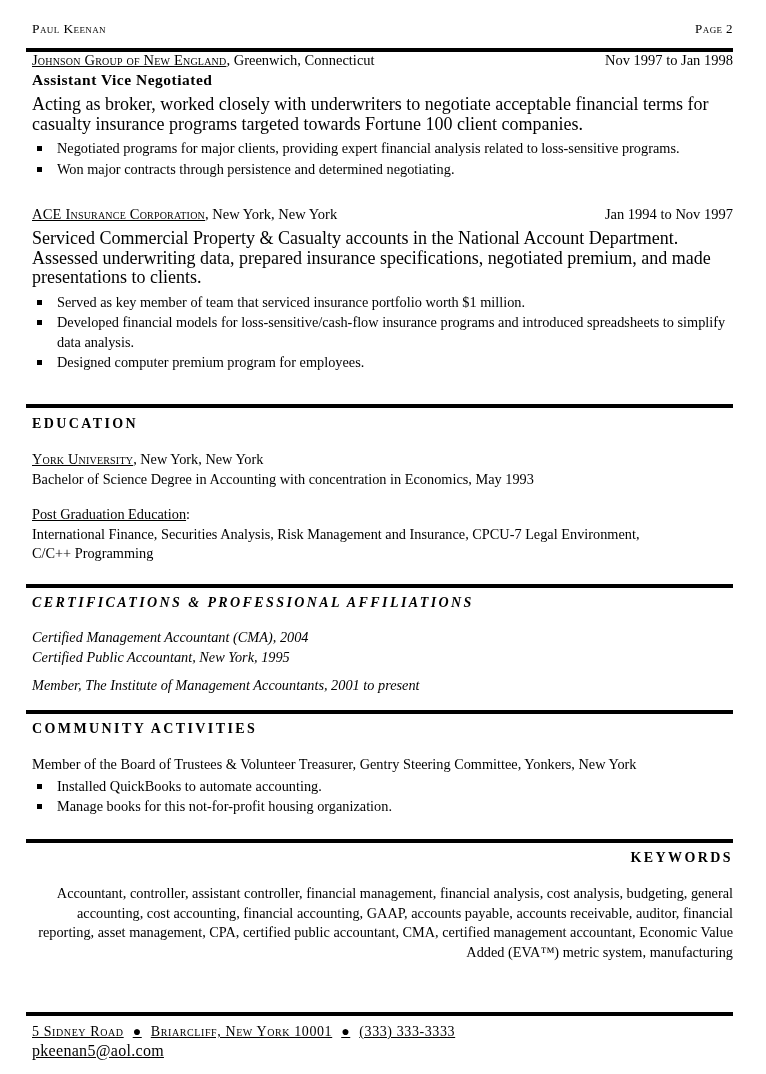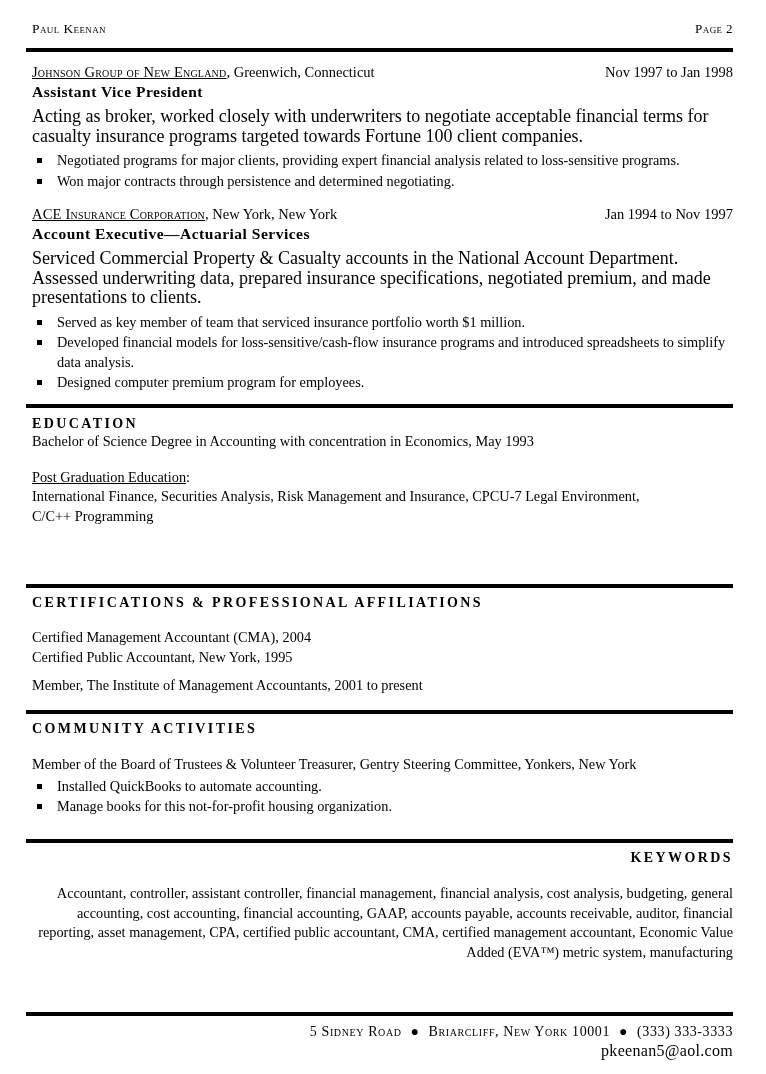--- a/index.html
+++ b/index.html
@@ -114,21 +114,22 @@
   .line {
     font-size: 14.3px;
     line-height: 19.5px;
   }
 
   
   .footer {
     position: absolute;
     left: 32px;
     right: 33px;
-    text-align: right;
+    text-align: left;
+    text-decoration: underline;
   }
   .footer-line1 {
     font-variant: small-caps;
     font-size: 14px;
     letter-spacing: 0.6px;
     line-height: 19px;
   }
   .footer-sep { padding: 0 9px; }
   .footer-line2 {
     font-size: 16px;
@@ -140,58 +141,58 @@
 <body>
 
 <div id="page">
 
   <div class="page-header">
     <span class="smallcaps header-name">Paul Keenan</span>
     <span class="smallcaps header-page">Page 2</span>
   </div>
   <div class="rule" style="top:48px;"></div>
 
-  <div class="job" style="top:64px;">
+  <div class="job" style="top:52px;">
     <div class="job-line">
       <span><span class="company">Johnson Group of New England</span><span class="loc">, Greenwich, Connecticut</span></span>
       <span class="dates">Nov 1997 to Jan 1998</span>
     </div>
-    <div class="title">Assistant Vice President</div>
+    <div class="title">Assistant Vice Negotiated</div>
     <div class="para">Acting as broker, worked closely with underwriters to negotiate acceptable financial terms for casualty insurance programs targeted towards Fortune 100 client companies.</div>
     <ul class="bullets">
       <li>Negotiated programs for major clients, providing expert financial analysis related to loss-sensitive programs.</li>
       <li>Won major contracts through persistence and determined negotiating.</li>
     </ul>
   </div>
 
   <div class="job" style="top:206px;">
     <div class="job-line">
       <span><span class="company">ACE Insurance Corporation</span><span class="loc">, New York, New York</span></span>
       <span class="dates">Jan 1994 to Nov 1997</span>
     </div>
-    <div class="title">Account Executive—Actuarial Services</div>
     <div class="para">Serviced Commercial Property &amp; Casualty accounts in the National Account Department. Assessed underwriting data, prepared insurance specifications, negotiated premium, and made presentations to clients.</div>
     <ul class="bullets">
       <li>Served as key member of team that serviced insurance portfolio worth $1 million.</li>
       <li>Developed financial models for loss-sensitive/cash-flow insurance programs and introduced spreadsheets to simplify data analysis.</li>
       <li>Designed computer premium program for employees.</li>
     </ul>
   </div>
 
   <div class="rule" style="top:404px;"></div>
   <div class="section" style="top:415px;">
     <div class="section-heading">EDUCATION</div>
+    <div class="line" style="margin-top:18px;"><span class="company">York University</span><span class="loc">, New York, New York</span></div>
     <div class="line">Bachelor of Science Degree in Accounting with concentration in Economics, May 1993</div>
     <div class="line" style="margin-top:16px;"><span class="underline-label">Post Graduation Education</span><span>:</span></div>
     <div class="line">International Finance, Securities Analysis, Risk Management and Insurance, CPCU-7 Legal Environment,</div>
     <div class="line">C/C++ Programming</div>
   </div>
 
   <div class="rule" style="top:584px;"></div>
-  <div class="section" style="top:594px;">
+  <div class="section" style="top:594px;font-style:italic;">
     <div class="section-heading">CERTIFICATIONS &amp; PROFESSIONAL AFFILIATIONS</div>
     <div class="line" style="margin-top:17px;">Certified Management Accountant (CMA), 2004</div>
     <div class="line">Certified Public Accountant, New York, 1995</div>
     <div class="line" style="margin-top:9px;">Member, The Institute of Management Accountants, 2001 to present</div>
   </div>
 
   <div class="rule" style="top:710px;"></div>
   <div class="section" style="top:720px;">
     <div class="section-heading">COMMUNITY ACTIVITIES</div>
     <div class="line" style="margin-top:18px;">Member of the Board of Trustees &amp; Volunteer Treasurer, Gentry Steering Committee, Yonkers, New York</div>

